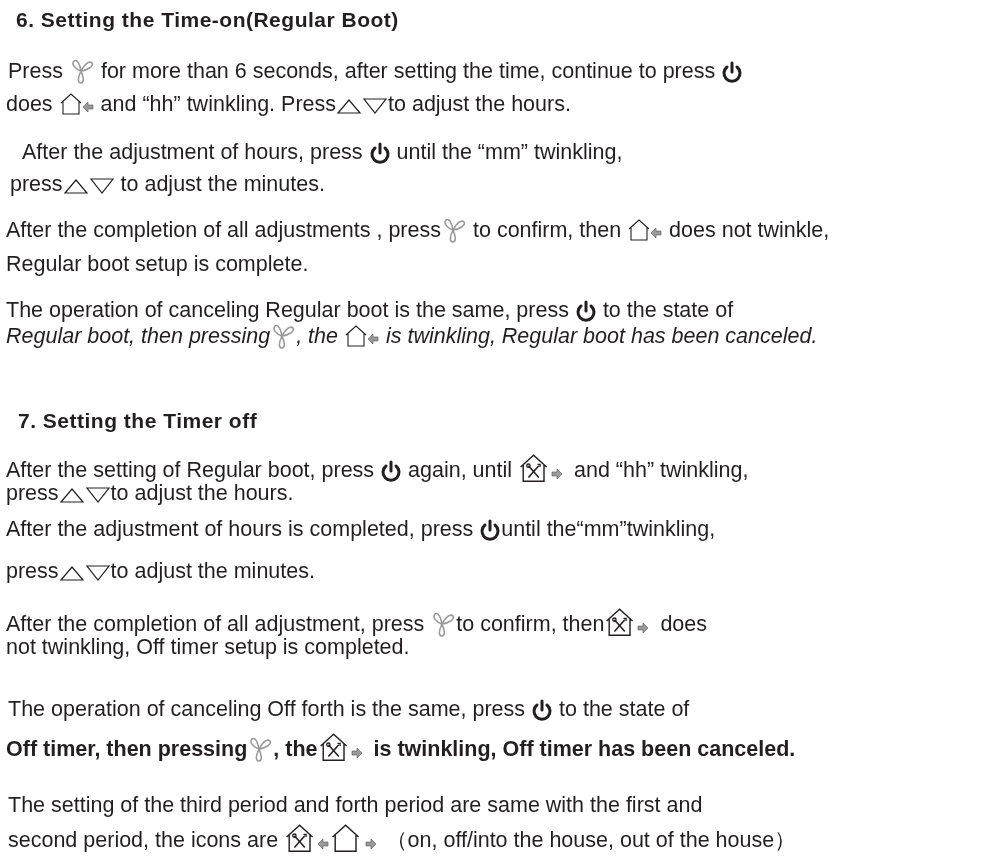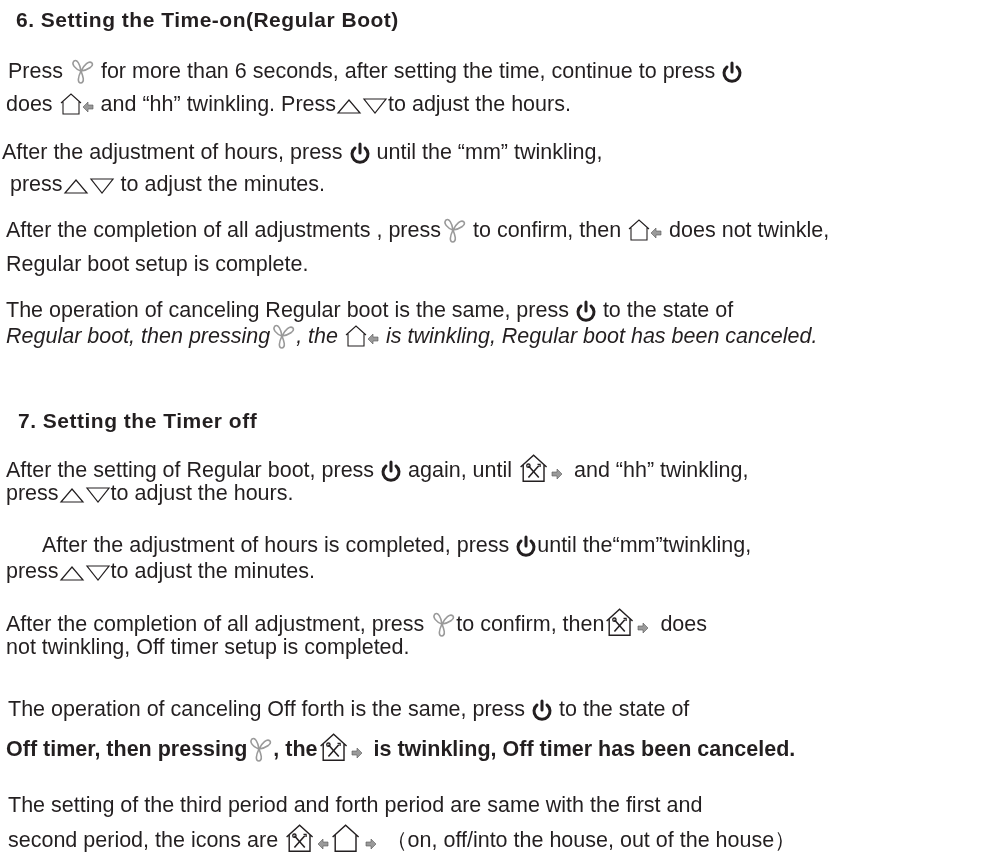--- a/index.html
+++ b/index.html
@@ -69,21 +69,21 @@
         <use href="#house"></use>
         <use href="#arrowL" transform="translate(24 14)"></use>
       </svg></span>
   <span> and  “hh”  twinkling. Press</span><span class="ic"><svg width="26" height="22" viewBox="0 0 26 22">
         <use href="#up"></use>
       </svg></span><span class="ic"><svg width="26" height="22" viewBox="0 0 26 22">
         <use href="#down"></use>
       </svg></span><span>to adjust  the  hours.</span>
 </div>
 
-<div class="line" style="left:2px;top:139px;">
+<div class="line" style="left:22px;top:139px;">
   <span>After  the  adjustment of hours, press </span>
   <span class="ic"><svg width="22" height="22" viewBox="0 0 22 22">
         <use href="#power"></use>
       </svg></span>
   <span> until  the “mm”  twinkling,</span>
 </div>
 <div class="line" style="left:10px;top:171px;">
   <span>press</span><span class="ic"><svg width="26" height="22" viewBox="0 0 26 22">
         <use href="#up"></use>
       </svg></span><span class="ic"><svg width="26" height="22" viewBox="0 0 26 22">
@@ -133,21 +133,21 @@
       </svg></span><span> and “hh” twinkling,</span>
 </div>
 <div class="line" style="left:6px;top:480px;">
   <span>press</span><span class="ic"><svg width="26" height="22" viewBox="0 0 26 22">
         <use href="#up"></use>
       </svg></span><span class="ic"><svg width="26" height="22" viewBox="0 0 26 22">
         <use href="#down"></use>
       </svg></span><span>to  adjust  the  hours.</span>
 </div>
 
-<div class="line" style="left:6px;top:532px;margin-left:36px;">
+<div class="line" style="left:6px;top:516px;">
   <span>After the adjustment of hours is completed, press </span><span class="ic"><svg width="22" height="22" viewBox="0 0 22 22">
         <use href="#power"></use>
       </svg></span><span>until  the“mm”twinkling,</span>
 </div>
 <div class="line" style="left:6px;top:558px;">
   <span>press</span><span class="ic"><svg width="26" height="22" viewBox="0 0 26 22">
         <use href="#up"></use>
       </svg></span><span class="ic"><svg width="26" height="22" viewBox="0 0 26 22">
         <use href="#down"></use>
       </svg></span><span>to adjust  the minutes.</span>

